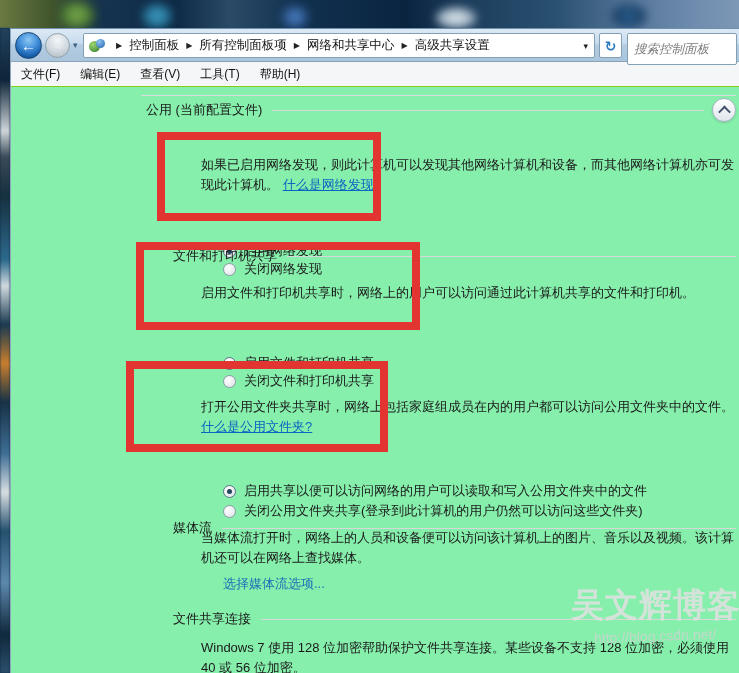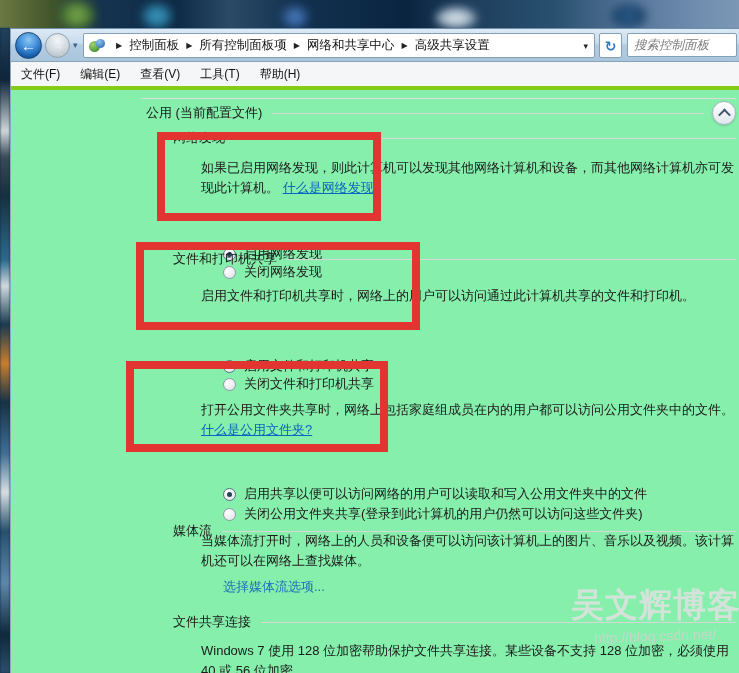--- a/index.html
+++ b/index.html
@@ -42,28 +42,28 @@
   .addr-icon{width:16px;height:14px;margin:0 4px 0 5px;position:relative;flex:0 0 auto;}
   .addr-icon i{position:absolute;border-radius:50%;}
   .ai1{left:0;top:2px;width:11px;height:11px;background:radial-gradient(circle at 35% 30%,#9fd66f,#2f7a2a);}
   .ai2{left:7px;top:0;width:9px;height:9px;background:radial-gradient(circle at 35% 30%,#8fc4f0,#1f5fae);}
   .crumb-sep{font-size:8px;color:#222;margin:0 7px;}
   .crumb{cursor:default;}
   .addr-caret{margin-left:auto;margin-right:6px;font-size:9px;color:#222;}
   .refresh-btn{position:absolute;left:588px;top:4px;width:23px;height:25px;background:#fff;
     border:1px solid #84a0b4;border-radius:2px;box-sizing:border-box;
     display:flex;align-items:center;justify-content:center;color:#2e7cc2;font-size:14px;font-weight:bold;}
-  .search-field{position:absolute;left:616px;top:4px;width:110px;height:24px;background:#fff;
+  .search-field{position:absolute;left:616px;top:4px;width:110px;height:32px;background:#fff;
     border:1px solid #84a0b4;border-radius:2px;box-sizing:border-box;}
   .search-field input{width:100%;height:100%;border:0;outline:none;background:transparent;
     font-family:"Liberation Sans","DejaVu Sans",sans-serif;font-size:12.5px;font-style:italic;
     color:#555;padding:0 6px;box-sizing:border-box;}
   .search-field input::placeholder{color:#7a7a7a;font-style:italic;}
   
-  .menubar{height:24px;background:#f5f6f7;border-bottom:4px solid #84cc16;
+  .menubar{height:24px;background:#f5f6f7;border-bottom:1px solid #84cc16;
     display:flex;align-items:center;font-size:12px;color:#111;}
   .menu-item{padding:3px 10px;cursor:default;}
   
   .content{position:relative;height:586px;background:#86efac;font-size:13px;color:#1a1a1a;}
   .hairline{position:absolute;left:130px;right:3px;top:8px;height:1px;background:#dcdcdc;}
   .sec-row{position:absolute;display:flex;align-items:center;right:3px;height:22px;}
   .sec-row .rule{flex:1;height:1px;background:#d8d8d8;margin-left:10px;}
   .main-row{left:135px;top:12px;}
   .sub1{left:162px;top:37px;}
   .sub2{left:162px;top:158px;}
@@ -164,24 +164,20 @@
     <div class="hairline"></div>
 
     <div class="sec-row main-row">
       <span class="sec-title">公用 (当前配置文件)</span>
       <span class="rule"></span>
       <span class="chev-btn">
           <span class="chev-up"></span>
         </span>
     </div>
 
-    <div class="sec-row sub1">
-      <span class="sec-title">网络发现</span>
-      <span class="rule"></span>
-    </div>
     <div class="para p1">
       <span>如果已启用网络发现，则此计算机可以发现其他网络计算机和设备，而其他网络计算机亦可发现此计算机。</span>
       <a class="hlink">什么是网络发现?</a>
     </div>
     <div class="radio-row r1a">
       <span class="radio sel"></span>
       <span>启用网络发现</span>
     </div>
     <div class="radio-row r1b">
       <span class="radio"></span>

